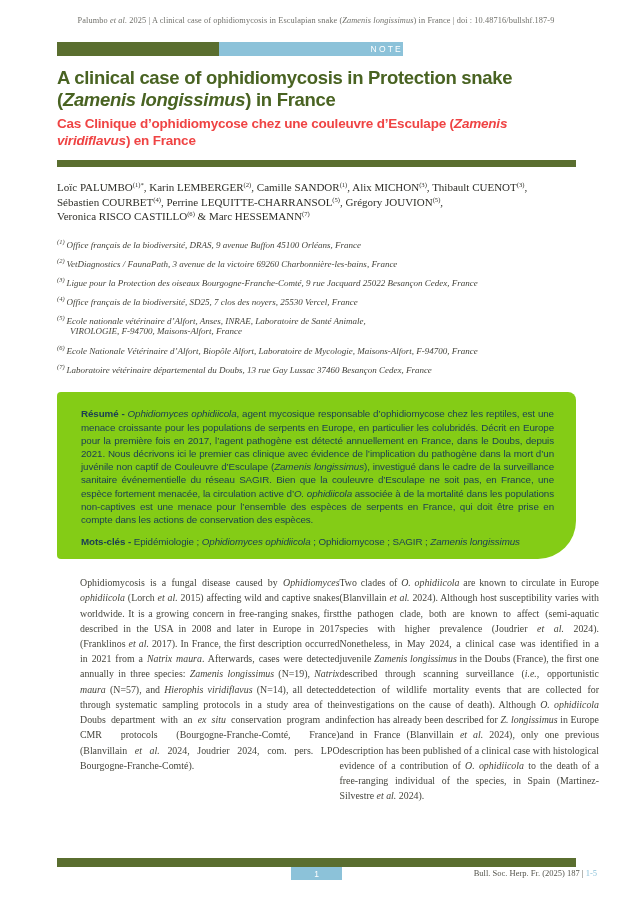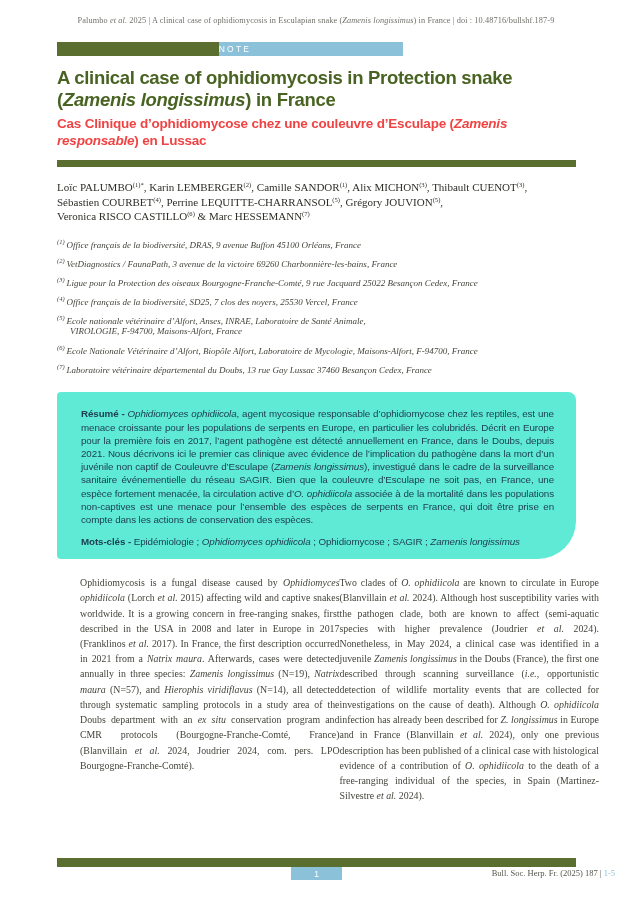--- a/index.html
+++ b/index.html
@@ -11,21 +11,21 @@
   .bd { font-weight:700; }
   sup { font-size:60%; line-height:0; vertical-align:0.55em; }
 
   .running-head {
     margin:16px 24px 0 24px; text-align:center;
     font:8.3px/10px "Liberation Serif", serif; color:#71716b; letter-spacing:0.1px;
   }
 
   .cat-bars { display:flex; margin:16px 0 0 57px; height:14px; width:346px; }
   .bar-green { width:173px; background:#5a6e2f; }
-  .bar-blue  { width:197px; background:#8cc2d9; color:#ffffff; display:flex; align-items:center; justify-content:flex-start;
+  .bar-blue  { width:197px; background:#8cc2d9; color:#ffffff; display:flex; align-items:center; justify-content:flex-end;
                font:8.5px "Liberation Sans", sans-serif; letter-spacing:2.2px; }
 
   .title-en { margin:11px 36px 0 57px; font:700 18.5px/21.5px "Liberation Sans", sans-serif;
               color:#496322; letter-spacing:-0.3px; }
   .title-fr { margin:6px 36px 0 57px; font:700 13.5px/16.5px "Liberation Sans", sans-serif;
               color:#ef4444; letter-spacing:-0.2px; }
 
   .rule { margin:11px 0 0 57px; width:519px; height:7px; background:#5a6e2f; }
 
   .authors { margin:13px 30px 0 57px; font:11px/14.5px "Liberation Serif", serif; color:#2e2e28; }
@@ -33,51 +33,51 @@
   .affs { margin:12px 30px 0 57px; }
   .aff { font:italic 9px/11px "Liberation Serif", serif; color:#45453d;
          margin:0 0 4.5px 0; padding-left:13px; text-indent:-13px; }
   .aff-num { font-size:6.5px; vertical-align:0.55em; margin-right:2px; }
   .aff-text { white-space:pre-line; }
 
   .corresp { margin:9px 0 0 57px; font:9.5px/12px "Liberation Serif", serif; color:#2e2e28; }
   .email { color:#3a6273; text-decoration:underline; }
 
   .abstract { margin:17px 16px 0 57px; width:519px; box-sizing:border-box;
-              background:#5eead4; border-radius:4px 8px 38px 4px; padding:15px 22px 11px 24px; }
+              background:#84cc16; border-radius:4px 8px 38px 4px; padding:15px 22px 11px 24px; }
   .abstract-text { margin:0; font:9.8px/13.2px "Liberation Sans", sans-serif; color:#1d4053;
                    text-align:justify; letter-spacing:-0.1px; }
   .keywords { margin:9px 0 0 0; font:9.8px/13px "Liberation Sans", sans-serif; color:#1d4053; letter-spacing:-0.1px; }
 
   .body-cols { display:flex; margin:16px 0 0 80px; width:519px; }
   .col { flex:1; margin:0; font:9.9px/15.2px "Liberation Serif", serif; color:#45453d; text-align:justify; }
 
   .footer-bar { position:absolute; left:57px; top:858px; width:519px; height:9px; background:#5a6e2f; }
   .page-badge { position:absolute; left:291px; top:867px; width:51px; height:13px; background:#8cc2d9;
                 color:#ffffff; font:8.5px "Liberation Sans", sans-serif;
                 display:flex; align-items:center; justify-content:center; }
-  .journal-ref { position:absolute; top:868px; right:17px; font:8.5px "Liberation Serif", serif; color:#55554d; }
+  .journal-ref { position:absolute; top:868px; right:35px; font:8.5px "Liberation Serif", serif; color:#55554d; }
   .pages { color:#8cc2d9; }
 </style>
 </head>
 <body>
 
 <div class="page">
 
   <div class="running-head"><span>Palumbo </span><span class="it">et al.</span><span> 2025 | A clinical case of ophidiomycosis in Esculapian snake (</span><span class="it">Zamenis longissimus</span><span>) in France | doi : 10.48716/bullshf.187-9</span></div>
 
   <div class="cat-bars">
     <div class="bar-green"></div>
     <div class="bar-blue">
       <span>NOTE</span>
     </div>
   </div>
 
   <h1 class="title-en"><span>A clinical case of ophidiomycosis in Protection snake</span><br><span>(</span><span class="it">Zamenis longissimus</span><span>) in France</span></h1>
-  <h2 class="title-fr"><span>Cas Clinique d’ophidiomycose chez une couleuvre d’Esculape (</span><span class="it">Zamenis</span><br><span class="it">responsable</span><span>) en Lussac</span></h2>
+  <h2 class="title-fr"><span>Cas Clinique d’ophidiomycose chez une couleuvre d’Esculape (</span><span class="it">Zamenis</span><br><span class="it">viridiflavus</span><span>) en France</span></h2>
 
   <div class="rule"></div>
 
   <p class="authors"><span>Loïc PALUMBO</span><sup>(1)*</sup><span>, Karin LEMBERGER</span><sup>(2)</sup><span>, Camille SANDOR</span><sup>(1)</sup><span>, Alix MICHON</span><sup>(3)</sup><span>, Thibault CUENOT</span><sup>(3)</sup><span>,</span><br><span>Sébastien COURBET</span><sup>(4)</sup><span>, Perrine LEQUITTE-CHARRANSOL</span><sup>(5)</sup><span>, Grégory JOUVION</span><sup>(5)</sup><span>,</span><br><span>Veronica RISCO CASTILLO</span><sup>(6)</sup><span> &amp; Marc HESSEMANN</span><sup>(7)</sup></p>
 
   <div class="affs">
 
       <div class="aff"><span class="aff-num">(1)</span><span class="aff-text">Office français de la biodiversité, DRAS, 9 avenue Buffon 45100 Orléans, France</span></div>
 
       <div class="aff"><span class="aff-num">(2)</span><span class="aff-text">VetDiagnostics / FaunaPath, 3 avenue de la victoire 69260 Charbonnière-les-bains, France</span></div>

